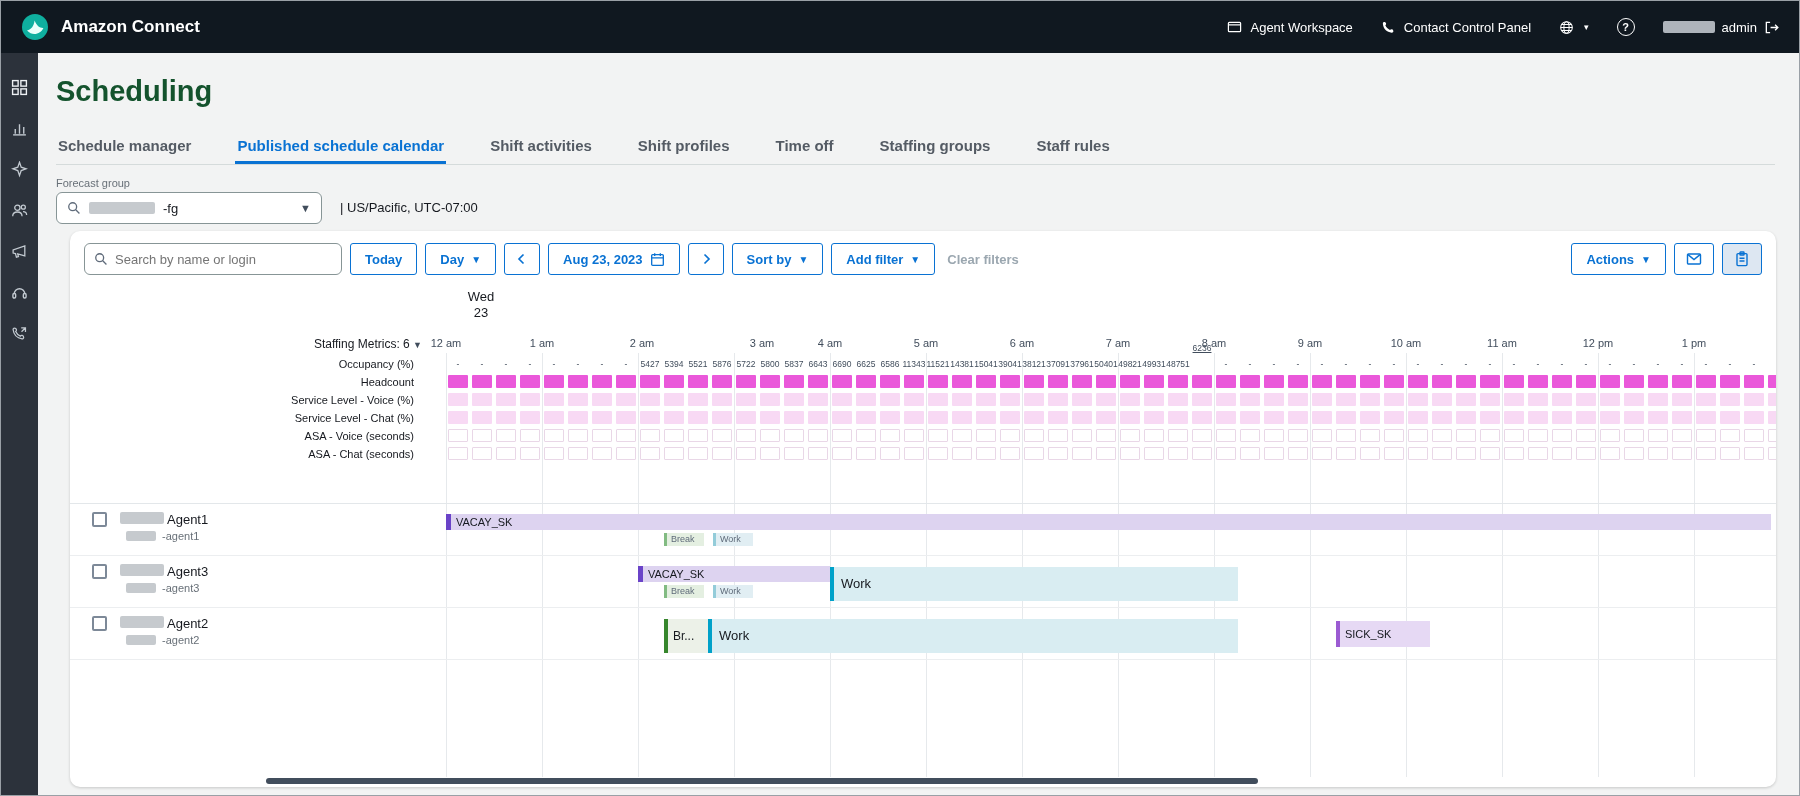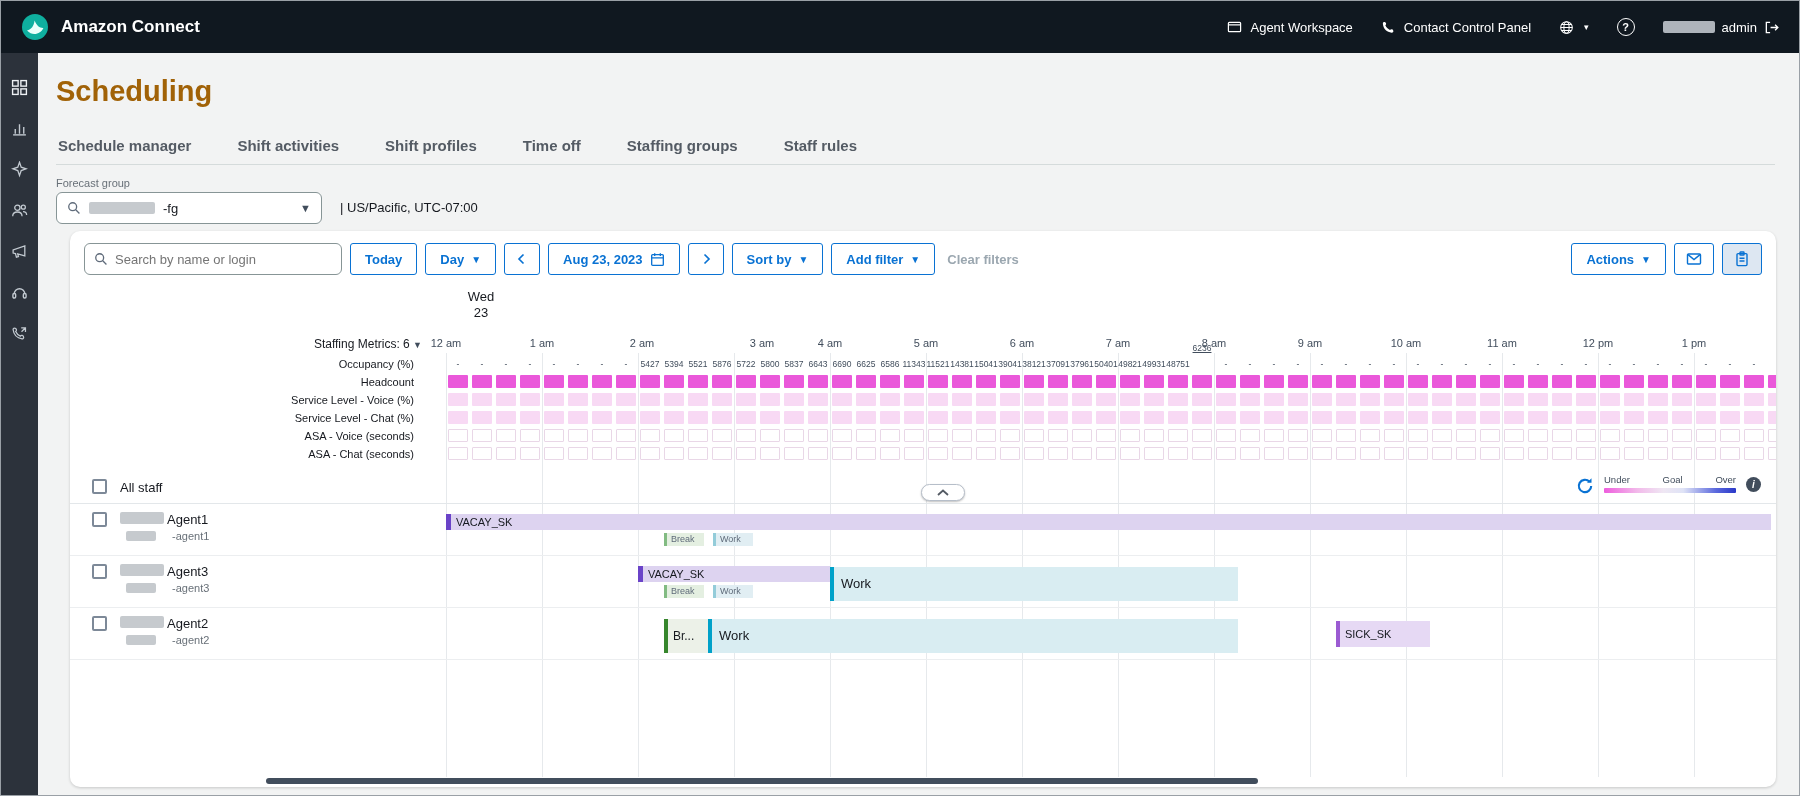--- a/index.html
+++ b/index.html
@@ -17,21 +17,21 @@
   .tb-caret { font-size:9px; margin-left:2px; }
   .tb-user { display:flex; align-items:center; gap:7px; cursor:pointer; }
 
   
   .sidebar { position:absolute; left:0; top:52px; width:37px; bottom:0; background:#2c323b; display:flex; flex-direction:column; align-items:center; padding-top:26px; gap:24px; z-index:9; }
   .side-ic { width:17px; height:17px; color:#c3cad1; cursor:pointer; }
   .side-ic.first { color:#eef1f4; }
 
   
   .main { position:absolute; left:37px; top:52px; right:0; bottom:0; background:#f2f3f3; }
-  .page-title { position:absolute; left:18px; top:22px; font-size:29px; font-weight:700; color:#a16207; }
+  .page-title { position:absolute; left:18px; top:22px; font-size:29px; font-weight:700; color:#14532d; }
   .tabs { position:absolute; left:18px; top:78px; right:24px; height:34px; display:flex; gap:42px; border-bottom:1px solid #d5dbdb; }
   .tab { font-size:15px; font-weight:700; color:#545b64; padding:6px 2px 0 2px; cursor:pointer; white-space:nowrap; }
   .tab.active { color:#0972d3; border-bottom:3px solid #0972d3; }
 
   .fg-label { position:absolute; left:18px; top:124px; font-size:11px; color:#687078; }
   .fg-select { position:absolute; left:18px; top:139px; width:266px; height:32px; background:#fff; border:1px solid #879596; border-radius:6px; display:flex; align-items:center; padding:0 10px; gap:8px; cursor:pointer; }
   .fg-select .caret { margin-left:auto; font-size:11px; color:#414d5c; }
   .fg-tz { position:absolute; left:302px; top:147px; font-size:13px; color:#16191f; }
 
   .redact { display:inline-block; background:#c6cace; border-radius:2px; }
@@ -79,21 +79,21 @@
   .info-i { position:absolute; left:1676px; top:8px; width:15px; height:15px; border-radius:50%; background:#414d5c; color:#fff; font-size:10px; font-weight:700; font-style:italic; display:flex; align-items:center; justify-content:center; cursor:pointer; }
 
   
   #agent-rows { position:absolute; left:0; right:0; top:272px; bottom:0; border-top:1px solid #e3e7ea; }
   .agent-row { position:relative; height:52px; border-bottom:1px solid #eceef0; }
   .agent-label { position:absolute; left:22px; top:8px; display:flex; gap:13px; }
   .agent-names { display:flex; flex-direction:column; }
   .nm-line { display:flex; gap:3px; }
   .nm-line .redact { width:44px; height:12px; }
   .nm { font-size:13px; color:#16191f; }
-  .lg-line { display:flex; align-items:center; gap:16px; margin-top:3px; margin-left:6px; }
+  .lg-line { display:flex; align-items:center; gap:6px; margin-top:3px; margin-left:6px; }
   .lg-line .redact { width:30px; height:10px; }
   .lg { font-size:11px; color:#687078; }
 
   .shift { position:absolute; overflow:hidden; white-space:nowrap; cursor:pointer; color:#16191f; }
   .shift.vacay      { top:10px; height:16px; line-height:16px; font-size:11px; padding-left:5px; background:#ddd3f0; border-left:5px solid #6a43c8; }
   .shift.work       { top:11px; height:34px; line-height:34px; font-size:13px; padding-left:7px; background:#d9edf2; border-left:4px solid #00a1c9; }
   .shift.break      { top:11px; height:34px; line-height:34px; font-size:12px; padding-left:5px; background:#ecf1e8; border-left:4px solid #36862c; }
   .shift.sick       { top:13px; height:26px; line-height:26px; font-size:11px; padding-left:5px; background:#e6d9f4; border-left:4px solid #9b5bd2; }
   .shift.chip-break { top:29px; height:13px; line-height:13px; font-size:9px;  padding-left:4px; color:#5f6b7a; background:#e4efe1; border-left:3px solid #82bb82; }
   .shift.chip-work  { top:29px; height:13px; line-height:13px; font-size:9px;  padding-left:4px; color:#5f6b7a; background:#e1eef3; border-left:3px solid #93ccd9; }
@@ -189,20 +189,21 @@
           <path d="M9.6 2.6h4v4M13.4 2.8L9.9 6.3"></path>
         </g>
       </svg>
   </nav>
 
   <main class="main">
     <h1 class="page-title">Scheduling</h1>
 
     <div class="tabs" id="tabs">
         <div class="tab">Schedule manager</div>
+        <div class="tab active">Published schedule calendar</div>
         <div class="tab">Shift activities</div>
         <div class="tab">Shift profiles</div>
         <div class="tab">Time off</div>
         <div class="tab">Staffing groups</div>
         <div class="tab">Staff rules</div>
       </div>
 
     <div class="fg-label">Forecast group</div>
     <div class="fg-select">
       <svg width="14" height="14" viewBox="0 0 16 16">
@@ -665,42 +666,20 @@
           <div class="mcell outline" style="left: 1530px; top: 216px;"></div>
           <div class="mcell outline" style="left: 1554px; top: 216px;"></div>
           <div class="mcell outline" style="left: 1578px; top: 216px;"></div>
           <div class="mcell outline" style="left: 1602px; top: 216px;"></div>
           <div class="mcell outline" style="left: 1626px; top: 216px;"></div>
           <div class="mcell outline" style="left: 1650px; top: 216px;"></div>
           <div class="mcell outline" style="left: 1674px; top: 216px;"></div>
           <div class="mcell outline" style="left: 1698px; top: 216px;"></div>
         </div>
 
-      <div class="allstaff">
-        <span class="cb"></span>
-        <span class="allstaff-label">All staff</span>
-        <span class="collapse-btn">
-            <svg width="14" height="9" viewBox="0 0 14 9">
-              <polyline points="2,7 7,2.5 12,7" fill="none" stroke="#545b64" stroke-width="1.8"></polyline>
-            </svg>
-          </span>
-        <svg class="refresh-btn" viewBox="0 0 16 16">
-            <path d="M13.5 8a5.5 5.5 0 11-1.6-3.9" fill="none" stroke="#0972d3" stroke-width="1.9"></path>
-            <path d="M13.8 1.2v4h-4z" fill="#0972d3"></path>
-          </svg>
-        <span class="legend">
-          <span class="legend-labels">
-            <span>Under</span>
-            <span>Goal</span>
-            <span>Over</span>
-          </span>
-          <span class="legend-bar" style="display:block"></span>
-        </span>
-        <span class="info-i">i</span>
-      </div>
 
       <div id="agent-rows">
           <div class="agent-row">
             <div class="agent-label">
               <span class="cb"></span>
               <span class="agent-names">
                 <span class="nm-line">
                   <span class="redact"></span>
                   <span class="nm">Agent1</span>
                 </span>

